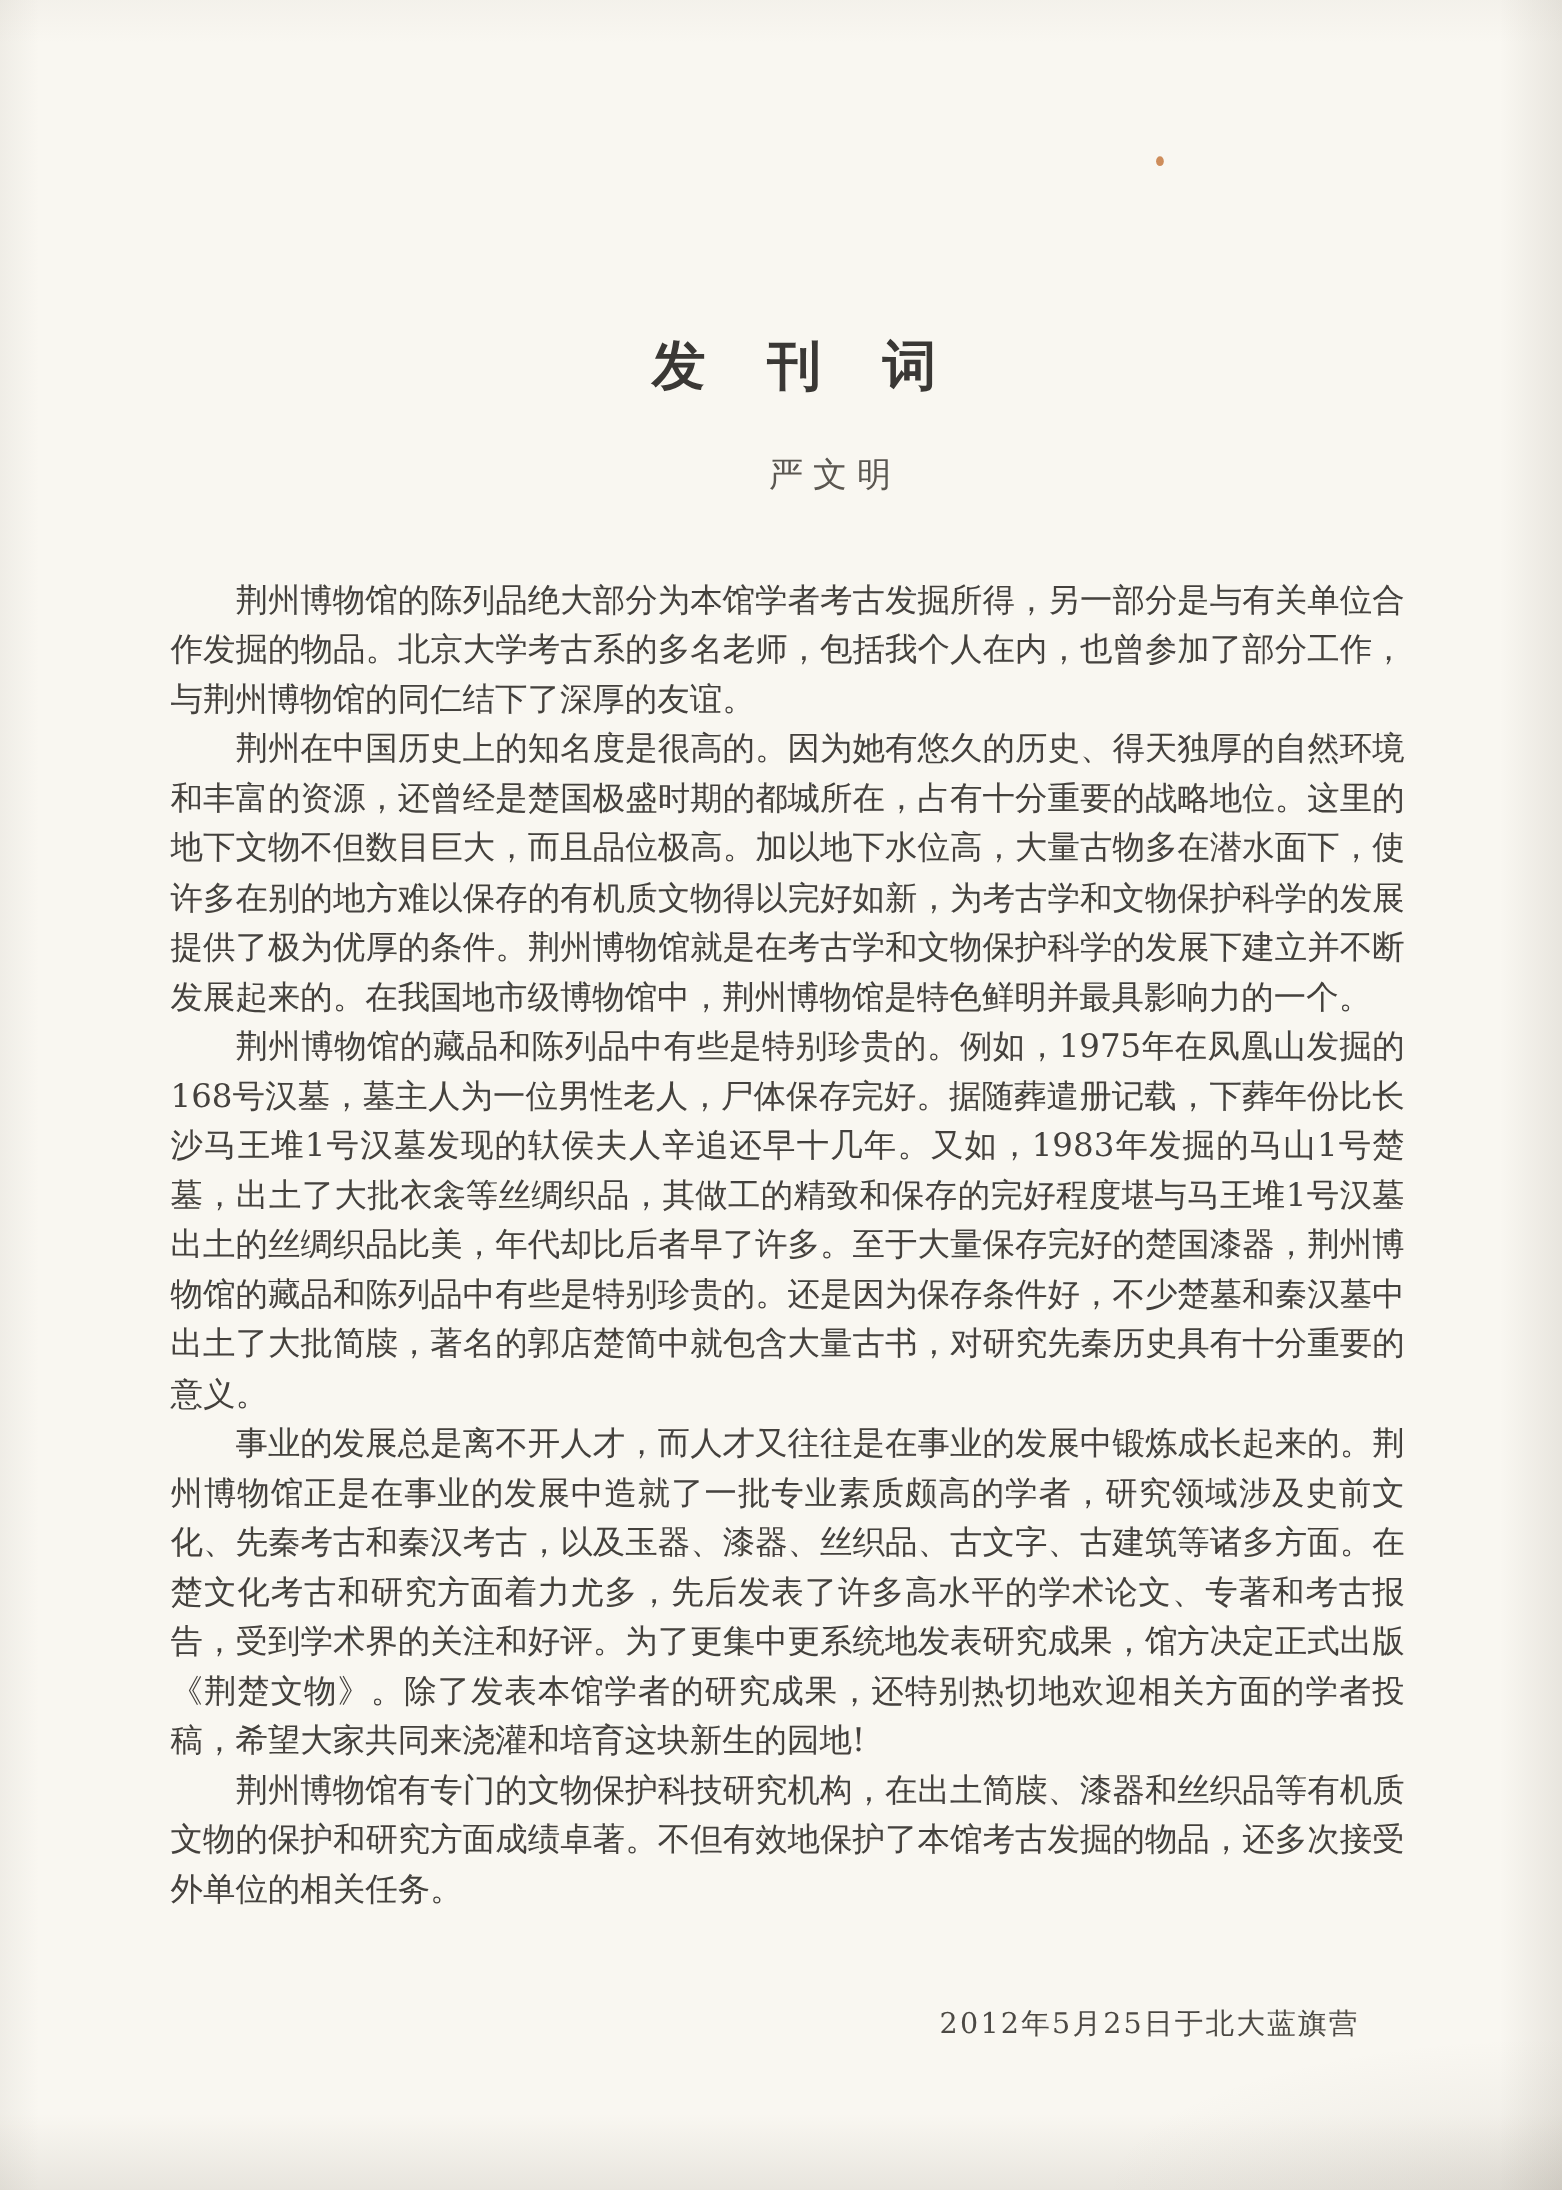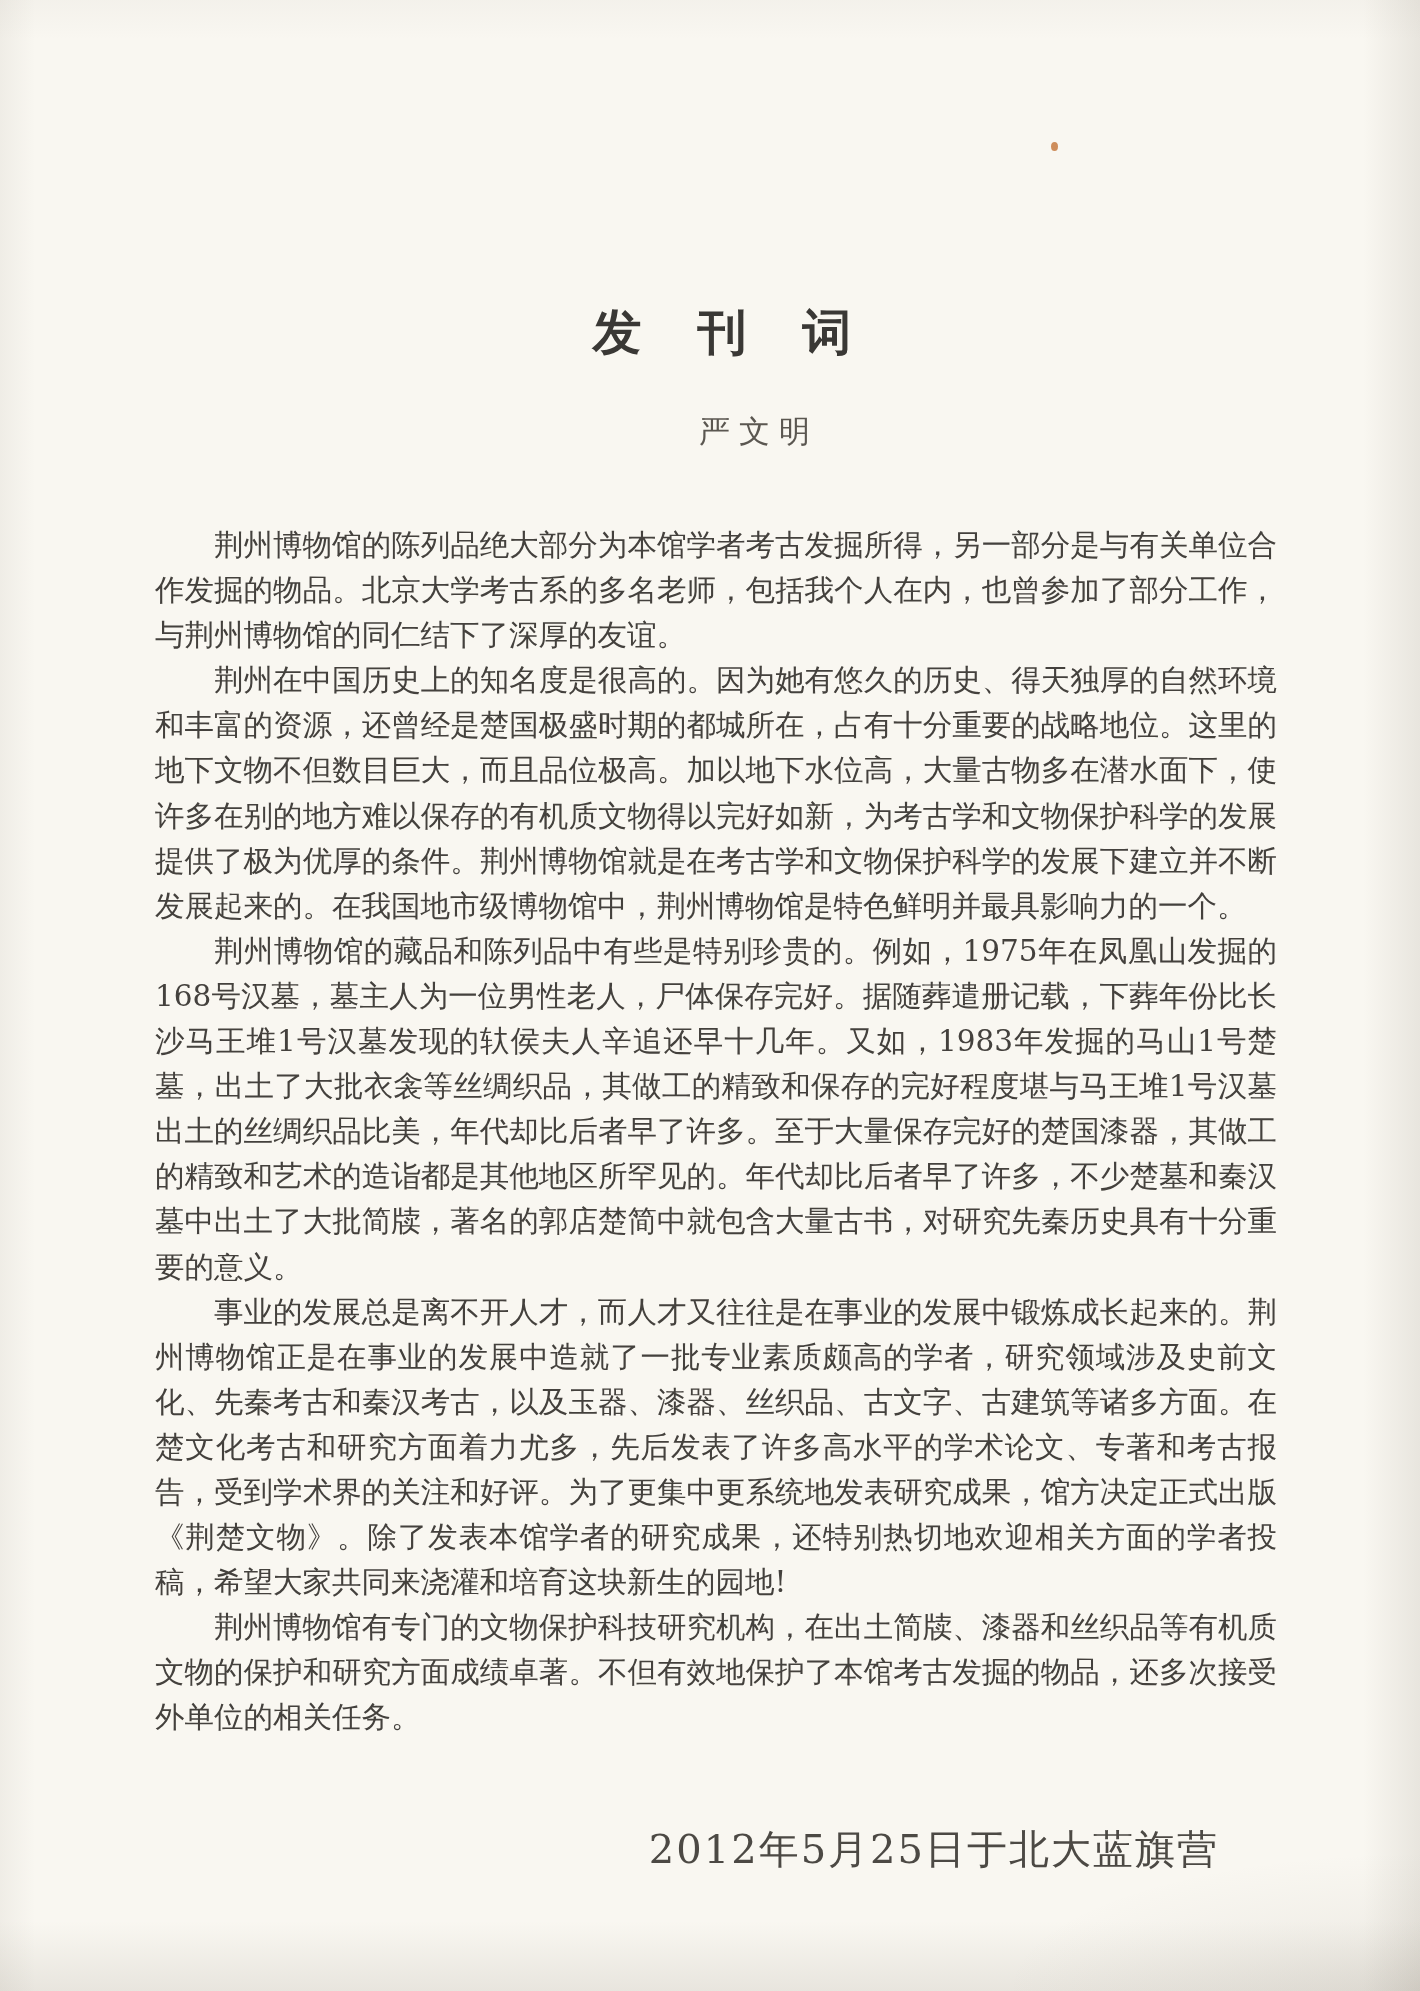--- a/index.html
+++ b/index.html
@@ -64,22 +64,22 @@
     color: #44413d;
     text-align: justify;
   }
   .body-text p {
     margin: 0;
     text-indent: 2em;
   }
   .dateline {
     position: absolute;
     top: 1822px;
-    right: 201px;
-    font-size: 40px;
+    right: 184px;
+    font-size: 26px;
     letter-spacing: 2px;
     color: #4c4944;
   }
   .speck {
     position: absolute;
     left: 1051px;
     top: 142px;
     width: 7px;
     height: 9px;
     border-radius: 50%;
@@ -89,19 +89,19 @@
 </style>
 </head>
 <body>
 
 <div class="page">
   <h1 class="title">发刊词</h1>
   <div class="author">严文明</div>
   <div class="body-text">
     <p>荆州博物馆的陈列品绝大部分为本馆学者考古发掘所得，另一部分是与有关单位合作发掘的物品。北京大学考古系的多名老师，包括我个人在内，也曾参加了部分工作，与荆州博物馆的同仁结下了深厚的友谊。</p>
     <p>荆州在中国历史上的知名度是很高的。因为她有悠久的历史、得天独厚的自然环境和丰富的资源，还曾经是楚国极盛时期的都城所在，占有十分重要的战略地位。这里的地下文物不但数目巨大，而且品位极高。加以地下水位高，大量古物多在潜水面下，使许多在别的地方难以保存的有机质文物得以完好如新，为考古学和文物保护科学的发展提供了极为优厚的条件。荆州博物馆就是在考古学和文物保护科学的发展下建立并不断发展起来的。在我国地市级博物馆中，荆州博物馆是特色鲜明并最具影响力的一个。</p>
-    <p>荆州博物馆的藏品和陈列品中有些是特别珍贵的。例如，1975年在凤凰山发掘的168号汉墓，墓主人为一位男性老人，尸体保存完好。据随葬遣册记载，下葬年份比长沙马王堆1号汉墓发现的轪侯夫人辛追还早十几年。又如，1983年发掘的马山1号楚墓，出土了大批衣衾等丝绸织品，其做工的精致和保存的完好程度堪与马王堆1号汉墓出土的丝绸织品比美，年代却比后者早了许多。至于大量保存完好的楚国漆器，其做工的精致和艺术的造诣都是其他地区所罕见的。年代却比后者早了许多，不少楚墓和秦汉墓中出土了大批简牍，著名的郭店楚简中就包含大量古书，对研究先秦历史具有十分重要的意义。</p>
+    <p>荆州博物馆的藏品和陈列品中有些是特别珍贵的。例如，1975年在凤凰山发掘的168号汉墓，墓主人为一位男性老人，尸体保存完好。据随葬遣册记载，下葬年份比长沙马王堆1号汉墓发现的轪侯夫人辛追还早十几年。又如，1983年发掘的马山1号楚墓，出土了大批衣衾等丝绸织品，其做工的精致和保存的完好程度堪与马王堆1号汉墓出土的丝绸织品比美，年代却比后者早了许多。至于大量保存完好的楚国漆器，荆州博物馆的藏品和陈列品中有些是特别珍贵的。还是因为保存条件好，不少楚墓和秦汉墓中出土了大批简牍，著名的郭店楚简中就包含大量古书，对研究先秦历史具有十分重要的意义。</p>
     <p>事业的发展总是离不开人才，而人才又往往是在事业的发展中锻炼成长起来的。荆州博物馆正是在事业的发展中造就了一批专业素质颇高的学者，研究领域涉及史前文化、先秦考古和秦汉考古，以及玉器、漆器、丝织品、古文字、古建筑等诸多方面。在楚文化考古和研究方面着力尤多，先后发表了许多高水平的学术论文、专著和考古报告，受到学术界的关注和好评。为了更集中更系统地发表研究成果，馆方决定正式出版《荆楚文物》。除了发表本馆学者的研究成果，还特别热切地欢迎相关方面的学者投稿，希望大家共同来浇灌和培育这块新生的园地!</p>
     <p>荆州博物馆有专门的文物保护科技研究机构，在出土简牍、漆器和丝织品等有机质文物的保护和研究方面成绩卓著。不但有效地保护了本馆考古发掘的物品，还多次接受外单位的相关任务。</p>
   </div>
   <div class="dateline">2012年5月25日于北大蓝旗营</div>
   <div class="speck"></div>
 </div>
 
 </body></html>

